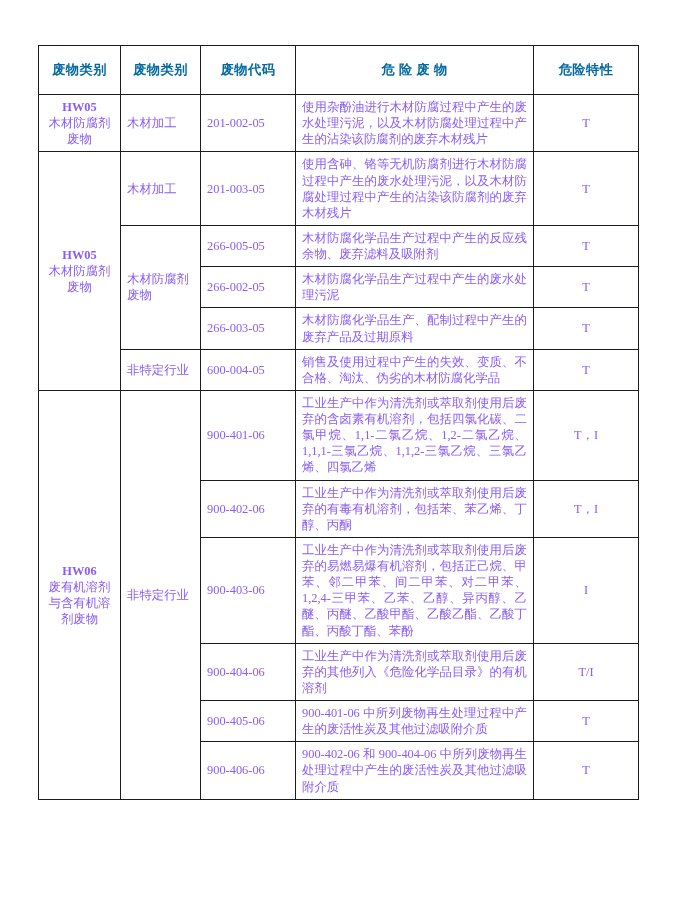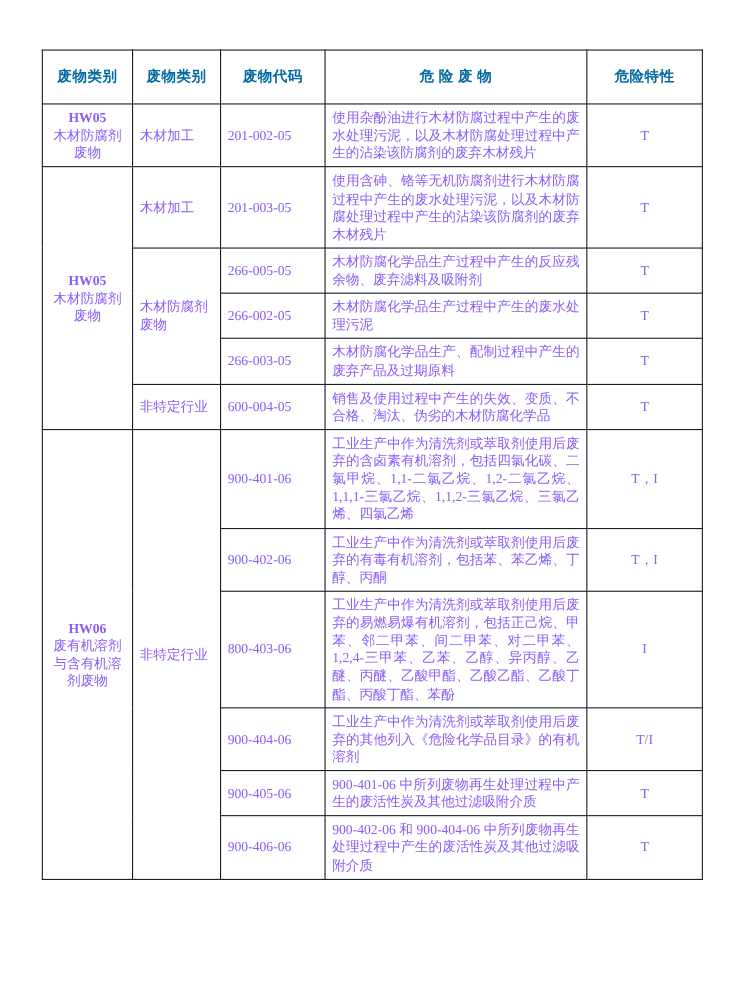--- a/index.html
+++ b/index.html
@@ -169,21 +169,21 @@
         <td class="code-cell">900-401-06</td>
         <td class="waste-cell">工业生产中作为清洗剂或萃取剂使用后废弃的含卤素有机溶剂，包括四氯化碳、二氯甲烷、1,1-二氯乙烷、1,2-二氯乙烷、1,1,1-三氯乙烷、1,1,2-三氯乙烷、三氯乙烯、四氯乙烯</td>
         <td class="hazard-cell">T，I</td>
       </tr>
       <tr>
         <td class="code-cell">900-402-06</td>
         <td class="waste-cell">工业生产中作为清洗剂或萃取剂使用后废弃的有毒有机溶剂，包括苯、苯乙烯、丁醇、丙酮</td>
         <td class="hazard-cell">T，I</td>
       </tr>
       <tr>
-        <td class="code-cell">800-403-06</td>
+        <td class="code-cell">900-403-06</td>
         <td class="waste-cell">工业生产中作为清洗剂或萃取剂使用后废弃的易燃易爆有机溶剂，包括正己烷、甲苯、邻二甲苯、间二甲苯、对二甲苯、1,2,4-三甲苯、乙苯、乙醇、异丙醇、乙醚、丙醚、乙酸甲酯、乙酸乙酯、乙酸丁酯、丙酸丁酯、苯酚</td>
         <td class="hazard-cell">I</td>
       </tr>
       <tr>
         <td class="code-cell">900-404-06</td>
         <td class="waste-cell">工业生产中作为清洗剂或萃取剂使用后废弃的其他列入《危险化学品目录》的有机溶剂</td>
         <td class="hazard-cell">T/I</td>
       </tr>
       <tr>
         <td class="code-cell">900-405-06</td>

